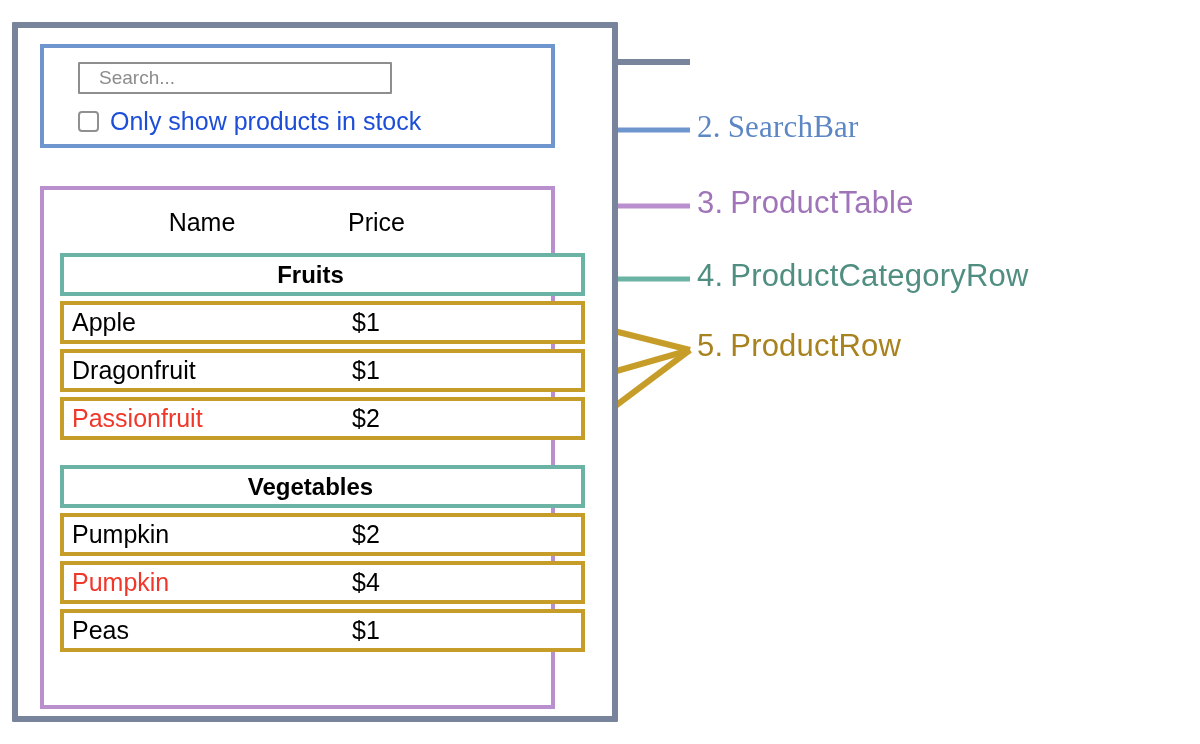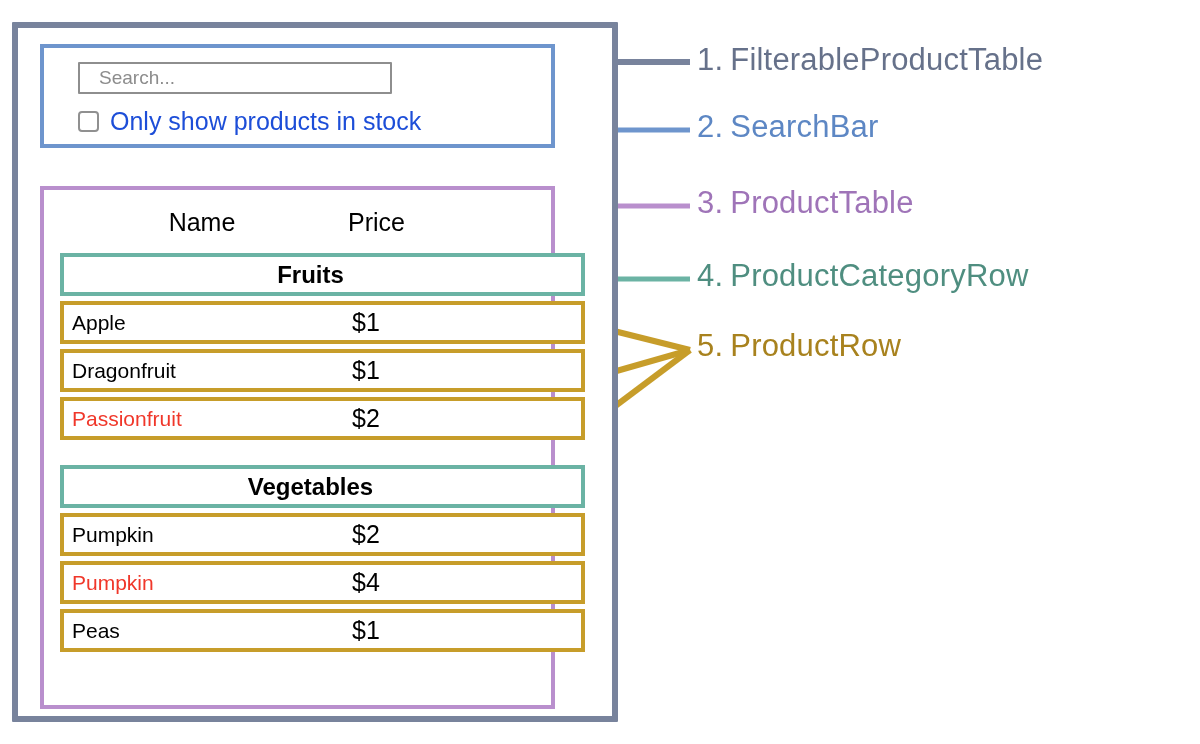--- a/index.html
+++ b/index.html
@@ -184,21 +184,21 @@
     font-size: 24px;
     font-weight: bold;
     color: #000000;
     text-align: center;
     width: 100%;
     
     padding-right: 24px;
   }
 
   .row.product .col-name {
-    font-size: 21px;
+    font-size: 25px;
     color: #000000;
     white-space: nowrap;
   }
   .row.product .col-price {
     font-size: 25px;
     color: #000000;
   }
   .row.product .col-name.out-of-stock {
     color: #f0372a;
   }
@@ -209,21 +209,21 @@
     left: 697px;
     font-family: "Liberation Sans", sans-serif;
     font-size: 31px;
     line-height: 34px;
     letter-spacing: 0.2px;
     white-space: nowrap;
   }
   .legend-num { margin-right: 7px; }
 
   #lbl1 { top: 43px;  color: #66718a; }
-  #lbl2 { top: 110px; color: #5d87c4; }
+  #lbl2 { top: 110px; color: #5d87c4; font-family: Liberation Serif, serif; }
   #lbl3 { top: 186px; color: #9f74b8; }
   #lbl4 { top: 259px; color: #4f8e80; }
   #lbl5 { top: 329px; color: #a8821e; }
 </style>
 </head>
 <body>
 
 <div id="stage">
 
   <svg id="connectors" viewBox="0 0 1200 744" width="1200" height="744" aria-hidden="true">
@@ -315,23 +315,20 @@
           <div class="cols">
             <span class="col-name">Peas</span>
             <span class="col-price">$1</span>
           </div>
         </div>
 
       </div>
     </div>
   </div>
 
-  <div class="legend-label" id="lbl1">
-    <span class="legend-num">1.</span><span>FilterableProductTable</span>
-  </div>
 
   <div class="legend-label" id="lbl2">
     <span class="legend-num">2.</span><span>SearchBar</span>
   </div>
 
   <div class="legend-label" id="lbl3">
     <span class="legend-num">3.</span><span>ProductTable</span>
   </div>
 
   <div class="legend-label" id="lbl4">

